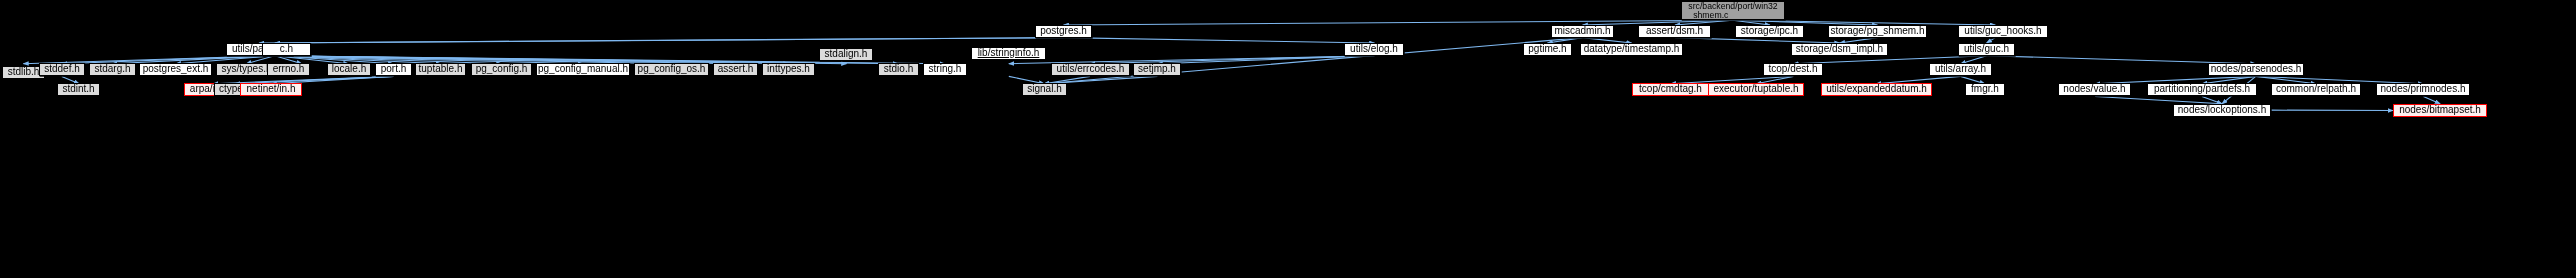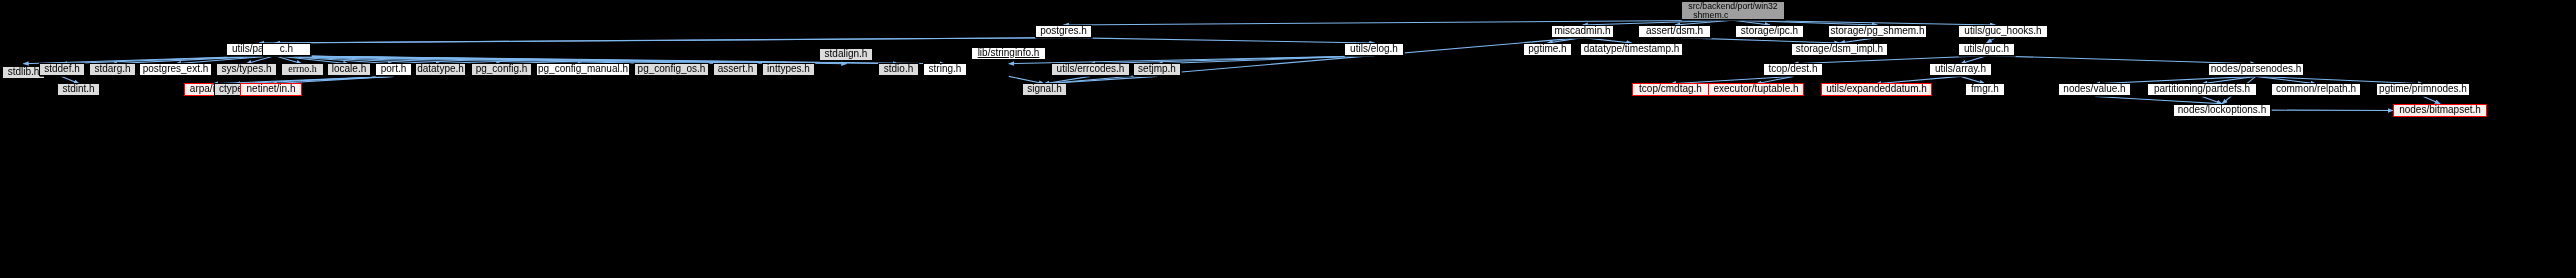--- a/index.html
+++ b/index.html
@@ -103,24 +103,24 @@
       <div class="node n-white" style="left: 1791px; top: 43px; width: 97px; height: 12.7px;">storage/dsm_impl.h</div>
       <div class="node n-white" style="left: 1958px; top: 43px; width: 57px; height: 12.7px;">utils/guc.h</div>
       <div class="node n-white" style="left: 1763px; top: 63px; width: 60px; height: 12.7px;">tcop/dest.h</div>
       <div class="node n-white" style="left: 1929px; top: 63px; width: 63px; height: 12.7px;">utils/array.h</div>
       <div class="node n-white" style="left: 2208px; top: 63px; width: 96px; height: 12.7px;">nodes/parsenodes.h</div>
       <div class="node n-grey" style="left: 2px; top: 66px; width: 43px; height: 12.7px;">stdlib.h</div>
       <div class="node n-grey" style="left: 39px; top: 63px; width: 46px; height: 12.7px;">stddef.h</div>
       <div class="node n-grey" style="left: 89px; top: 63px; width: 47px; height: 12.7px;">stdarg.h</div>
       <div class="node n-white" style="left: 139px; top: 63px; width: 73px; height: 12.7px;">postgres_ext.h</div>
       <div class="node n-grey" style="left: 216px; top: 63px; width: 61px; height: 12.7px;">sys/types.h</div>
-      <div class="node n-grey" style="left: 281px; top: 63px; width: 43px; height: 12.7px; font-family: Liberation Serif, serif;">errno.h</div>
+      <div class="node n-grey" style="left: 267px; top: 63px; width: 43px; height: 12.7px;">errno.h</div>
       <div class="node n-grey" style="left: 327px; top: 63px; width: 44px; height: 12.7px;">locale.h</div>
       <div class="node n-white" style="left: 375px; top: 63px; width: 37px; height: 12.7px;">port.h</div>
-      <div class="node n-grey" style="left: 415px; top: 63px; width: 51px; height: 12.7px;">datatype.h</div>
+      <div class="node n-grey" style="left: 415px; top: 63px; width: 51px; height: 12.7px;">tuptable.h</div>
       <div class="node n-grey" style="left: 471px; top: 63px; width: 61px; height: 12.7px;">pg_config.h</div>
       <div class="node n-white" style="left: 536px; top: 63px; width: 94px; height: 12.7px;">pg_config_manual.h</div>
       <div class="node n-grey" style="left: 634px; top: 63px; width: 75px; height: 12.7px;">pg_config_os.h</div>
       <div class="node n-grey" style="left: 713px; top: 63px; width: 45px; height: 12.7px;">assert.h</div>
       <div class="node n-grey" style="left: 762px; top: 63px; width: 53px; height: 12.7px;">inttypes.h</div>
       <div class="node n-grey" style="left: 819px; top: 48px; width: 54px; height: 12.7px;">stdalign.h</div>
       <div class="node n-grey" style="left: 878px; top: 63px; width: 41px; height: 12.7px;">stdio.h</div>
       <div class="node n-white" style="left: 923px; top: 63px; width: 44px; height: 12.7px;">string.h</div>
       <div class="node n-white" style="left: 971px; top: 47px; width: 75px; height: 12.7px; text-decoration: underline;">lib/stringinfo.h</div>
       <div class="node n-grey" style="left: 1051px; top: 63px; width: 79px; height: 12.7px;">utils/errcodes.h</div>
@@ -130,18 +130,18 @@
       <div class="node n-red" style="left: 184px; top: 83px; width: 59px; height: 13.4px;">arpa/inet.h</div>
       <div class="node n-grey" style="left: 214px; top: 83px; width: 42px; height: 13.4px;">ctype.h</div>
       <div class="node n-red" style="left: 240px; top: 83px; width: 62px; height: 13.4px;">netinet/in.h</div>
       <div class="node n-red" style="left: 1632px; top: 83px; width: 77px; height: 13.4px;">tcop/cmdtag.h</div>
       <div class="node n-red" style="left: 1708px; top: 83px; width: 96px; height: 13.4px;">executor/tuptable.h</div>
       <div class="node n-red" style="left: 1821px; top: 83px; width: 111px; height: 13.4px;">utils/expandeddatum.h</div>
       <div class="node n-white" style="left: 1965px; top: 83px; width: 40px; height: 13.4px;">fmgr.h</div>
       <div class="node n-white" style="left: 2058px; top: 83px; width: 73px; height: 12.7px;">nodes/value.h</div>
       <div class="node n-white" style="left: 2147px; top: 83px; width: 110px; height: 12.7px;">partitioning/partdefs.h</div>
       <div class="node n-white" style="left: 2271px; top: 83px; width: 90px; height: 12.7px;">common/relpath.h</div>
-      <div class="node n-white" style="left: 2376px; top: 83px; width: 94px; height: 12.7px;">pgtime/primnodes.h</div>
+      <div class="node n-white" style="left: 2376px; top: 83px; width: 94px; height: 12.7px;">nodes/primnodes.h</div>
       <div class="node n-white" style="left: 2173px; top: 104px; width: 98px; height: 12.7px;">nodes/lockoptions.h</div>
       <div class="node n-red" style="left: 2393px; top: 104px; width: 94px; height: 13.4px;">nodes/bitmapset.h</div>
     </div>
 </div>
 
 
 </body></html>

